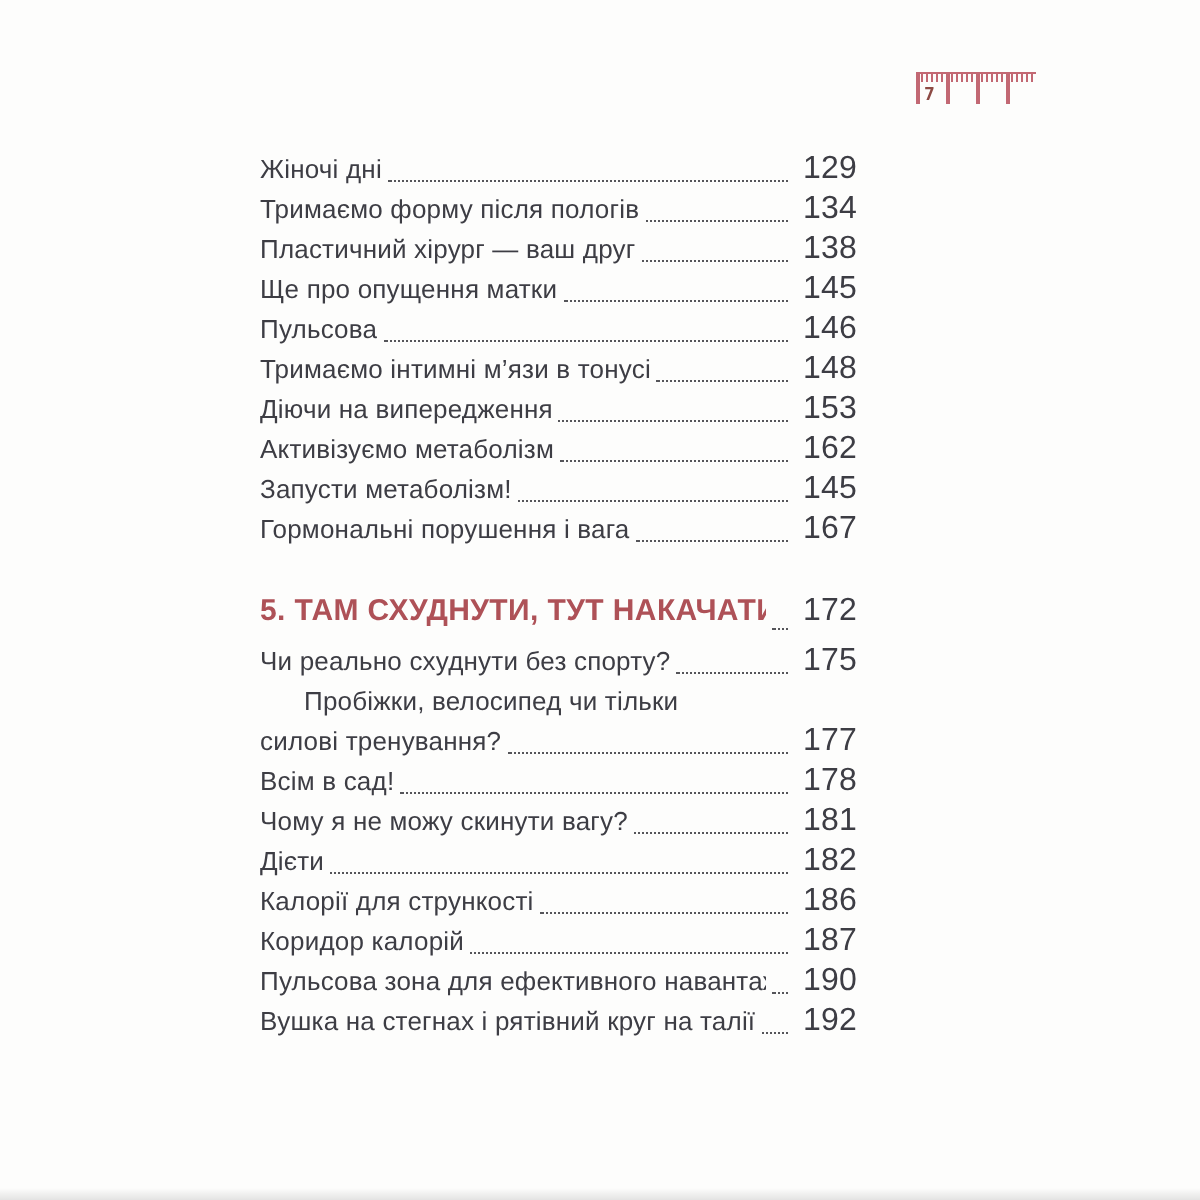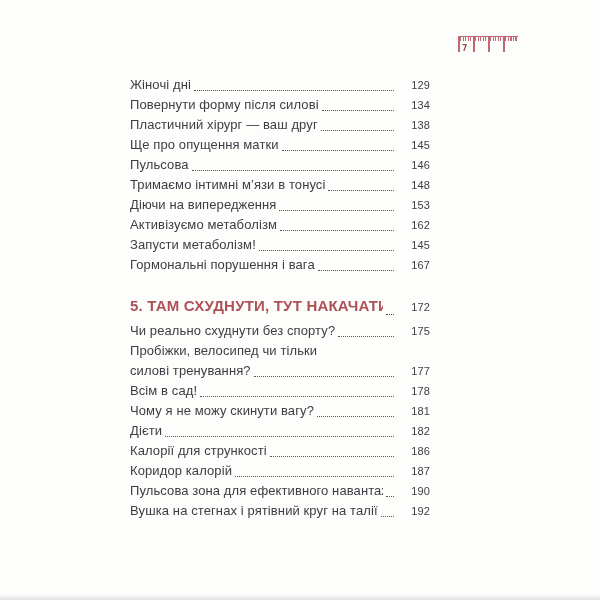--- a/index.html
+++ b/index.html
@@ -39,26 +39,26 @@
     color:var(--text);
     font-size:13px;letter-spacing:0.1px;
   }
   .row{display:flex;align-items:baseline;height:20px;line-height:20px;}
   .t{flex:0 1 auto;min-width:0;white-space:nowrap;overflow:hidden;}
   .leader{
     flex:1 1 0;min-width:8px;height:0;align-self:flex-end;
     border-bottom:1.6px dotted var(--leader);
     margin:0 6px 4px 3px;
   }
-  .p{flex:0 0 auto;width:30px;text-align:right;font-size:11px;}
+  .p{flex:0 0 auto;width:30px;text-align:center;font-size:16px;}
   .chapter-row{height:26px;line-height:26px;margin-top:18px;margin-bottom:2px;}
   .chapter-row .t{
     font-weight:700;font-size:15px;color:var(--accent);letter-spacing:0.2px;
   }
-  .two-line .t-line1{height:20px;line-height:20px;white-space:nowrap;}
+  .two-line .t-line1{height:20px;line-height:20px;white-space:nowrap;margin-left:22px;}
   
   .photo-edge{
     position:absolute;left:0;right:0;bottom:0;height:6px;
     background:linear-gradient(to bottom,rgba(0,0,0,0),rgba(0,0,0,0.10));
   }
 </style>
 </head>
 <body>
 
 <div class="page">
@@ -73,21 +73,21 @@
   </div>
 
   <div class="toc">
 
     <div class="row">
       <span class="t">Жіночі дні</span>
       <span class="leader"></span>
       <span class="p">129</span>
     </div>
     <div class="row">
-      <span class="t">Повернути форму після силові</span>
+      <span class="t">Тримаємо форму після пологів</span>
       <span class="leader"></span>
       <span class="p">134</span>
     </div>
     <div class="row">
       <span class="t">Пластичний хірург — ваш друг</span>
       <span class="leader"></span>
       <span class="p">138</span>
     </div>
     <div class="row">
       <span class="t">Ще про опущення матки</span>

